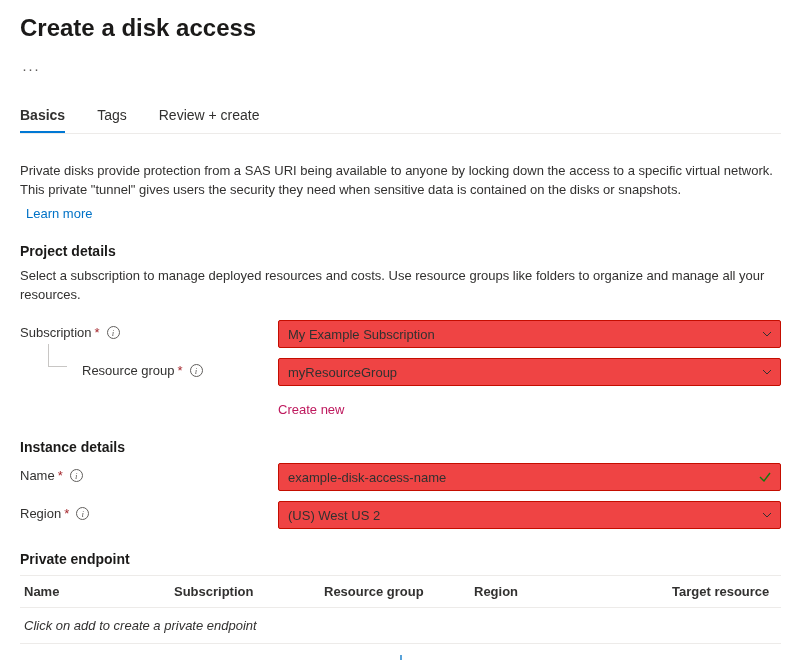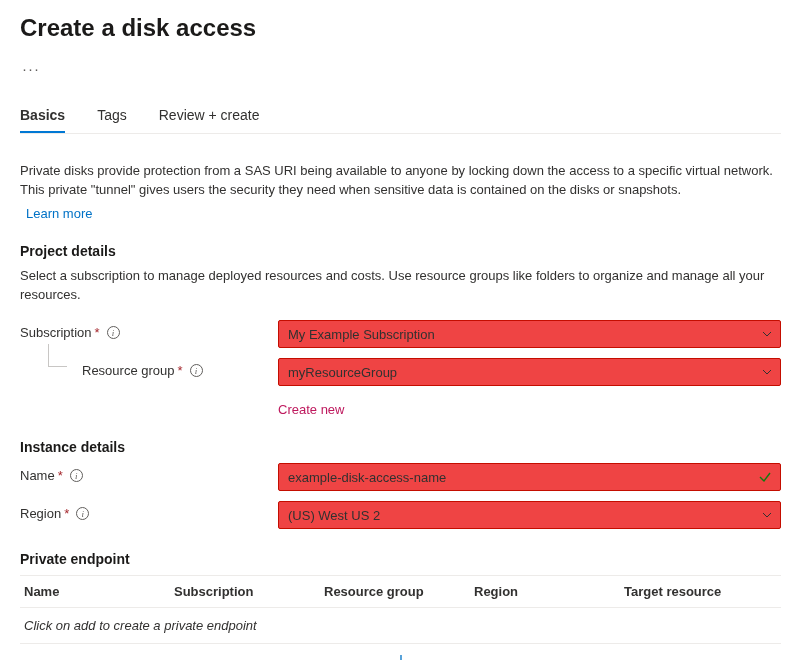--- a/index.html
+++ b/index.html
@@ -79,21 +79,21 @@
   }
   .check-icon svg { display:block; width:14px; height:14px; }
   .sub-link { color:#be185d; font-size:13px; cursor:pointer; margin-top:16px; display:inline-block; }
   .table-wrap { margin-top: 6px; }
   .thead, .trow {
     display: flex;
     padding: 8px 4px;
   }
   .thead { border-top:1px solid #edebe9; border-bottom:1px solid #edebe9; font-weight:600; font-size:13px; }
   .tcol { flex:0 0 150px; }
-  .tcol:last-child { flex:1; }
+  .tcol:last-child { flex:1;margin-left:48px; }
   .empty-row { font-style: italic; color:#323130; padding: 10px 4px; border-bottom:1px solid #edebe9; font-size:13px; }
   .add-row { display:flex; align-items:center; gap:8px; color:#0072c6; padding:10px 4px; cursor:pointer; font-size:14px;flex-direction:column; }
   .plus-icon svg { display:block; width:14px; height:14px; }
 </style>
 </head>
 <body>
 
 
 
 <div class="title-row">

